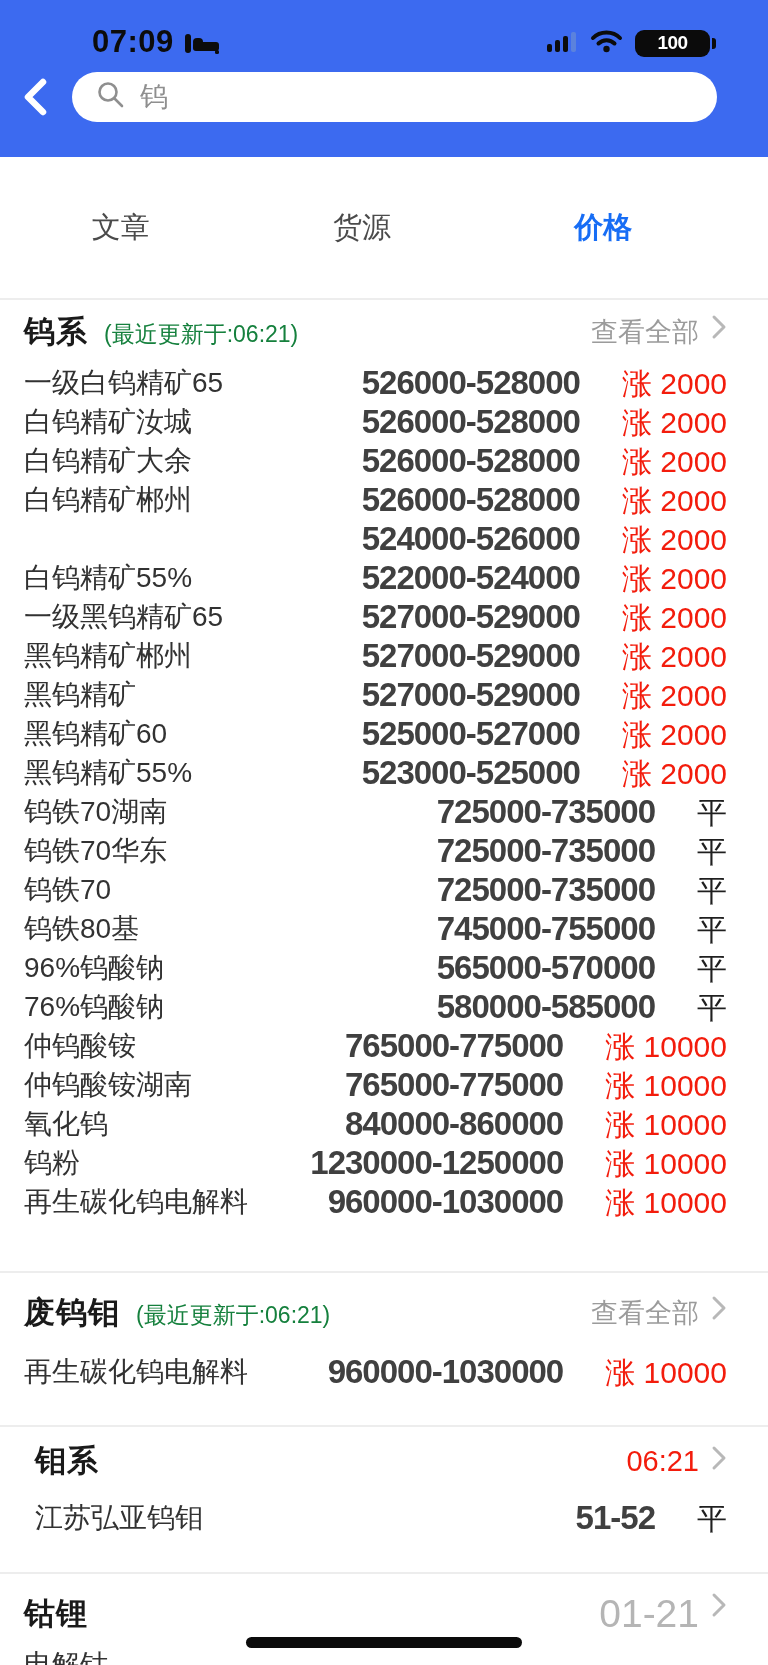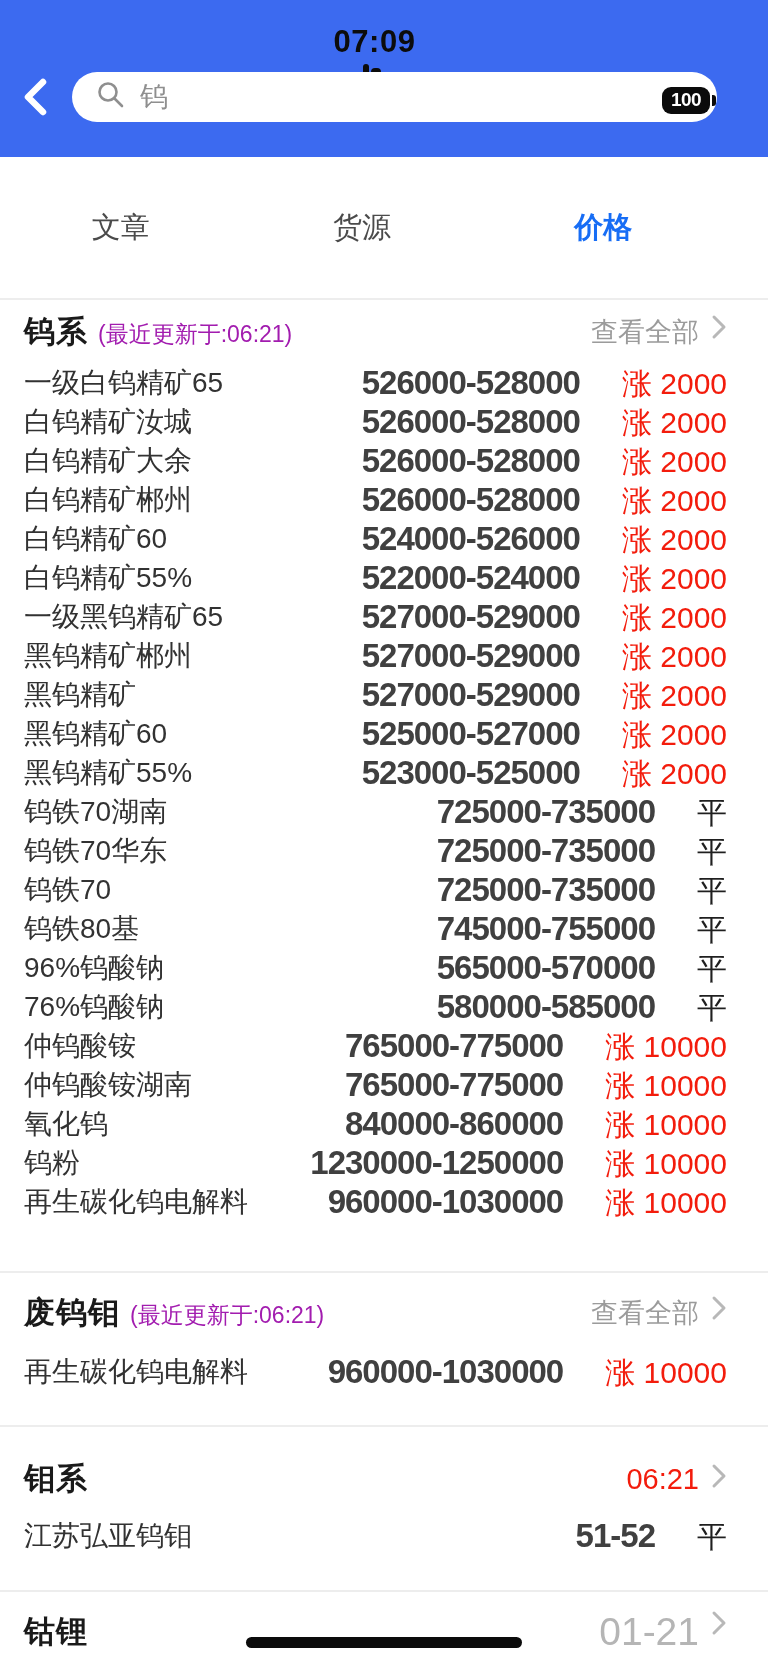--- a/index.html
+++ b/index.html
@@ -5,25 +5,25 @@
   * { margin:0; padding:0; box-sizing:border-box; }
   html,body { width:768px; }
   body {
     height:1665px; overflow:hidden; background:#fff; position:relative;
     font-family:"Liberation Sans","DejaVu Sans",sans-serif;
     -webkit-font-smoothing:antialiased;
   }
 
   
   .app-header { background:#3c6af0; height:157px; }
-  .status-bar { display:flex; align-items:center; padding:24px 58px 0 39px; height:62px;flex-direction:column; }
+  .status-bar { display:flex; padding:24px 58px 0 92px; height:62px; }
   .time { color:#0c0c0c; font-size:31px; font-weight:700; letter-spacing:.5px; }
   .bed-icon { margin-left:10px; display:flex; align-items:center; }
   .sb-right { margin-left:auto; display:flex; align-items:center; gap:12px; }
-  .battery { position:relative; width:48px; height:27px; background:#0b0b0b; border-radius:9px;
+  .battery { position:relative; width:75px; height:27px; background:#0b0b0b; border-radius:9px;
              display:flex; align-items:center; justify-content:center; }
   .battery span { color:#fff; font-size:19px; font-weight:700; letter-spacing:-.5px; }
   .battery::after { content:""; position:absolute; right:-6px; top:8px; width:4px; height:11px;
                     background:#0b0b0b; border-radius:0 3px 3px 0; }
 
   .nav-row { display:flex; align-items:center; margin-top:10px; padding-right:51px; }
   .back-btn { width:72px; display:flex; justify-content:center; align-items:center; cursor:pointer; }
   .search-pill { flex:1; height:50px; background:#fff; border-radius:25px;
                  display:flex; align-items:center; padding:0 20px 0 24px; }
   .search-pill .q { margin-left:14px; font-size:28px; color:#8f8f8f; }
@@ -32,41 +32,41 @@
   .tab-bar { height:141px; display:flex; align-items:center; padding-right:44px; background:#fff; }
   .tab { flex:1; text-align:center; font-size:29px; color:#4b4b4b; cursor:pointer; }
   .tab.active { color:#176df5; font-weight:700; }
 
   .divider { height:2px; background:#ededed; }
 
   
   .section { padding:0 41px 0 24px; background:#fff; }
   .section-head { display:flex; align-items:center; }
   .section-title { font-size:31px; font-weight:700; color:#1a1a1a; letter-spacing:1px; }
-  .update-note { color:#a21caf; font-size:23px; margin-left:10px; margin-top:4px; }
+  .update-note { color:#15803d; font-size:23px; margin-left:16px; margin-top:4px; }
   .head-right { margin-left:auto; display:flex; align-items:flex-start; }
   .view-all { color:#9b9b9b; font-size:27px; }
   .head-time-red { color:#f31c0c; font-size:29px; }
   .head-time-gray { color:#b5b5b5; font-size:39px; }
   .chev { margin-left:12px; display:flex; align-items:center; }
 
   .row { height:39px; display:flex; align-items:flex-start; }
   .row-name { font-size:28px; color:#323232; white-space:nowrap; }
   .row-price { margin-left:auto; font-size:33px; font-weight:700; color:#404040;
                letter-spacing:-1px; white-space:nowrap; }
   .row-change { margin-left:42px; font-size:30px; white-space:nowrap; }
   .row-change[data-trend="up"] { color:#f31c0c; }
   .row-change[data-trend="flat"] { color:#1f1f1f; }
 
   .sec-tungsten .section-head { height:64px; }
   .sec-tungsten { padding-bottom:49px; }
   .sec-scrap { padding-top:12px; padding-bottom:33px; }
   .sec-scrap .section-head { height:56px; }
   .sec-scrap .row { margin-top:12px; }
-  .sec-moly { padding-top:24px; padding-bottom:34px; }
+  .sec-moly { padding-top:6px; padding-bottom:34px;margin-left:11px; }
   .sec-moly .section-head { height:56px; }
   .sec-moly .row { margin-top:10px; }
   .sec-cobalt { padding-top:12px; }
   .sec-cobalt .section-head { height:56px; }
   .sec-cobalt .row { margin-top:4px; }
 
   
   .home-indicator { position:absolute; top:1637px; left:50%; transform:translateX(-50%);
                     width:276px; height:11px; border-radius:6px; background:#0b0b0b; z-index:10; }
 </style>
@@ -165,21 +165,20 @@
         <span class="row-change" data-trend="up">涨 2000</span>
       </div>
 
       <div class="row">
         <span class="row-name">白钨精矿郴州</span>
         <span class="row-price">526000-528000</span>
         <span class="row-change" data-trend="up">涨 2000</span>
       </div>
 
       <div class="row">
-        <span class="row-name">白钨精矿60</span>
         <span class="row-price">524000-526000</span>
         <span class="row-change" data-trend="up">涨 2000</span>
       </div>
 
       <div class="row">
         <span class="row-name">白钨精矿55%</span>
         <span class="row-price">522000-524000</span>
         <span class="row-change" data-trend="up">涨 2000</span>
       </div>
 

